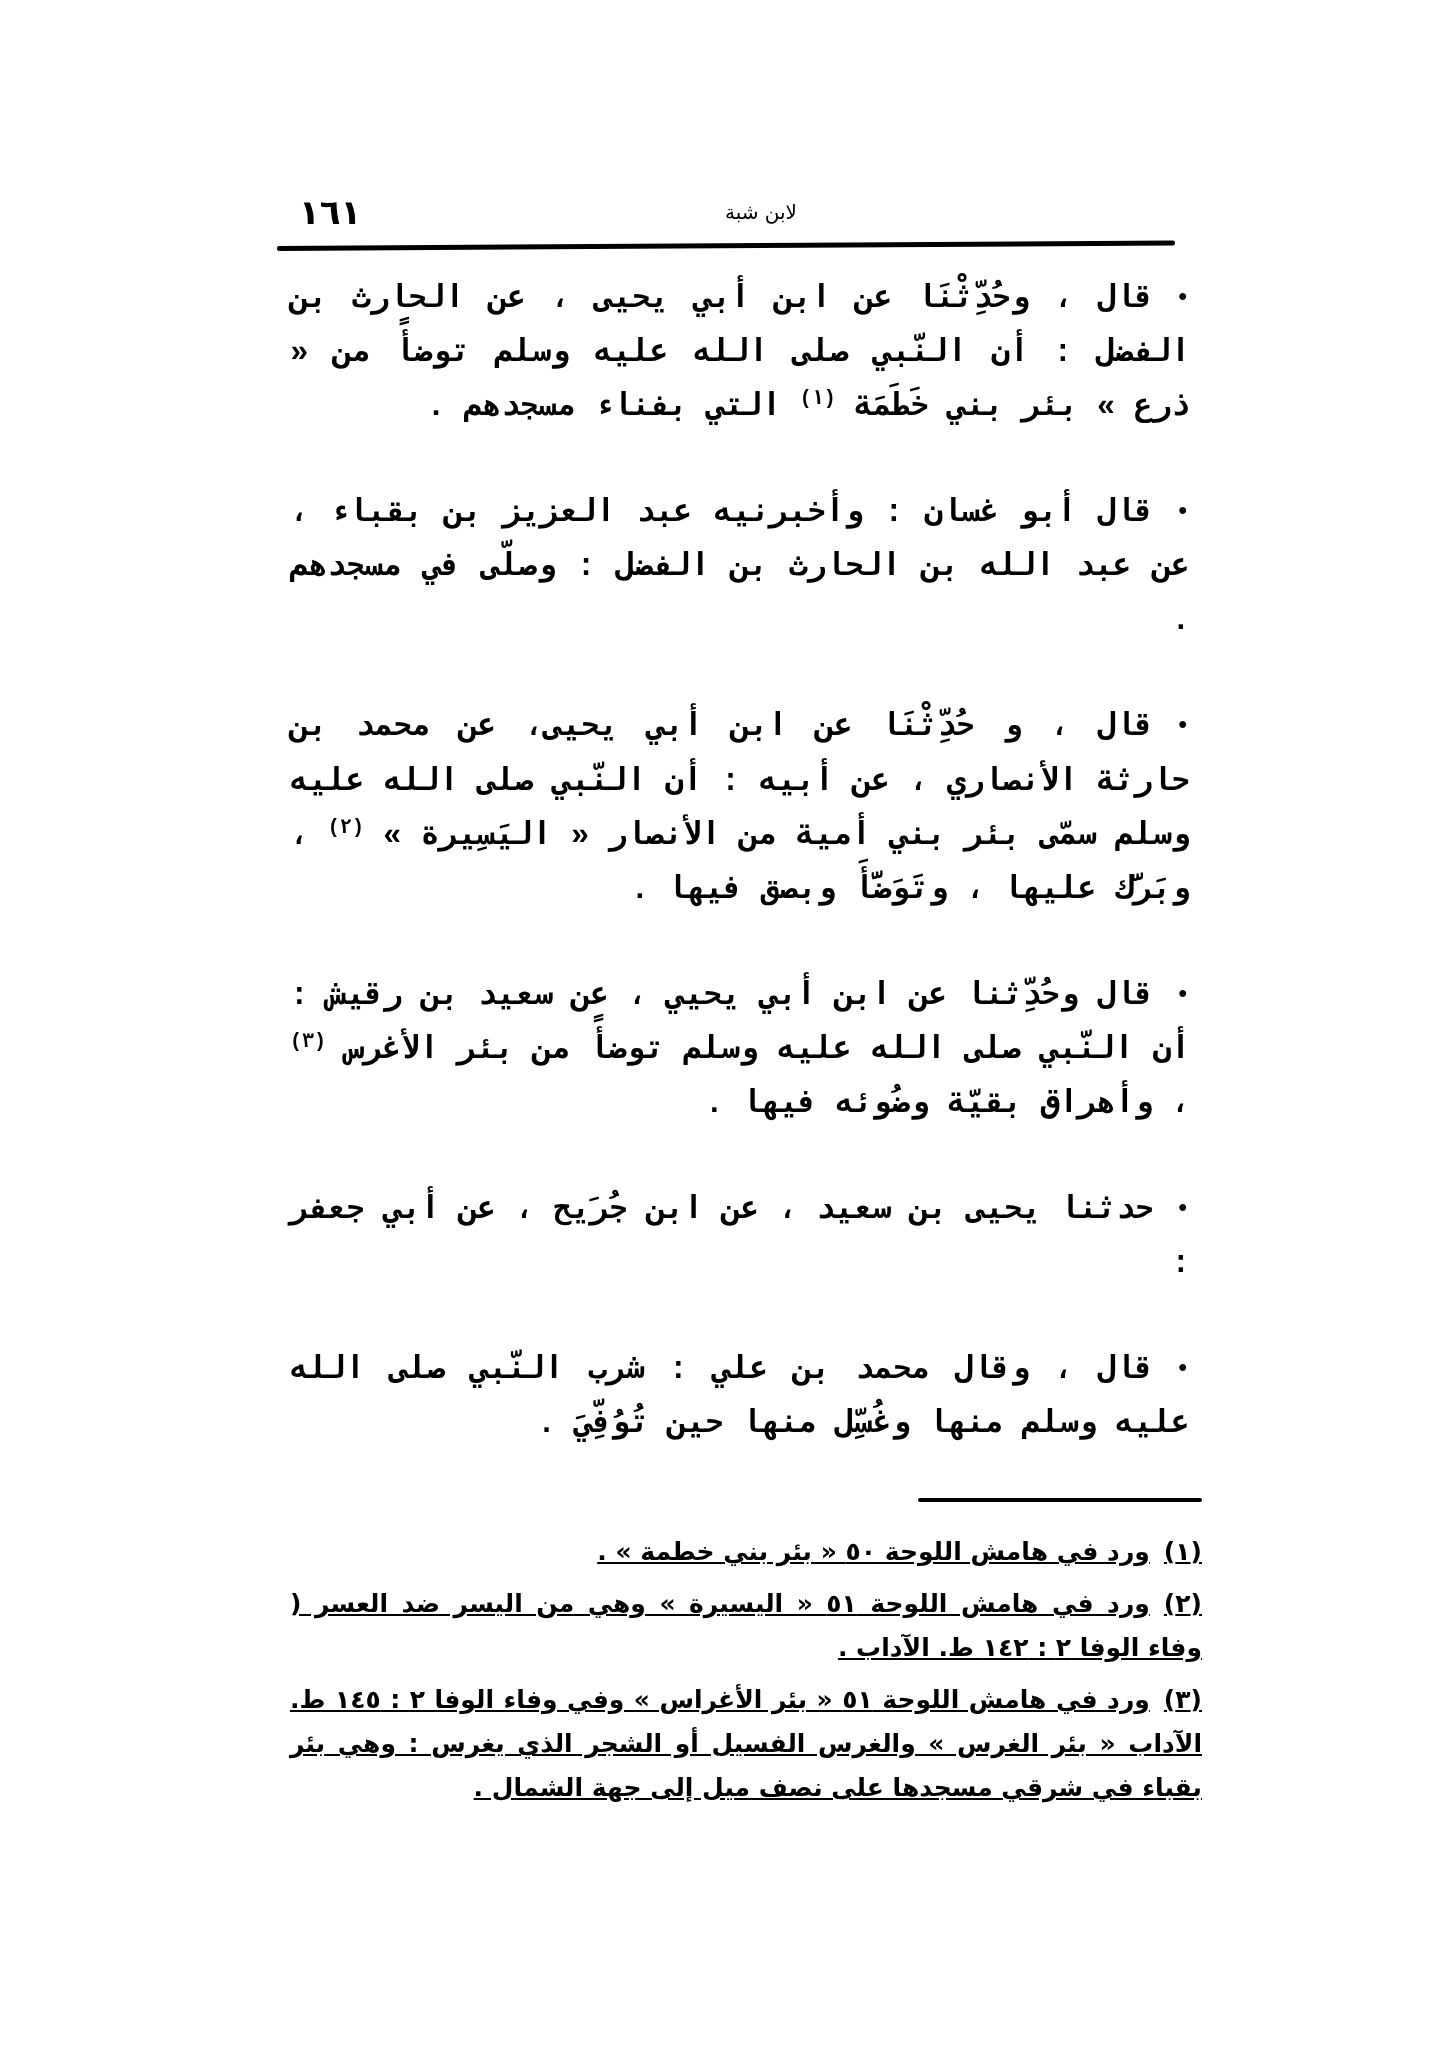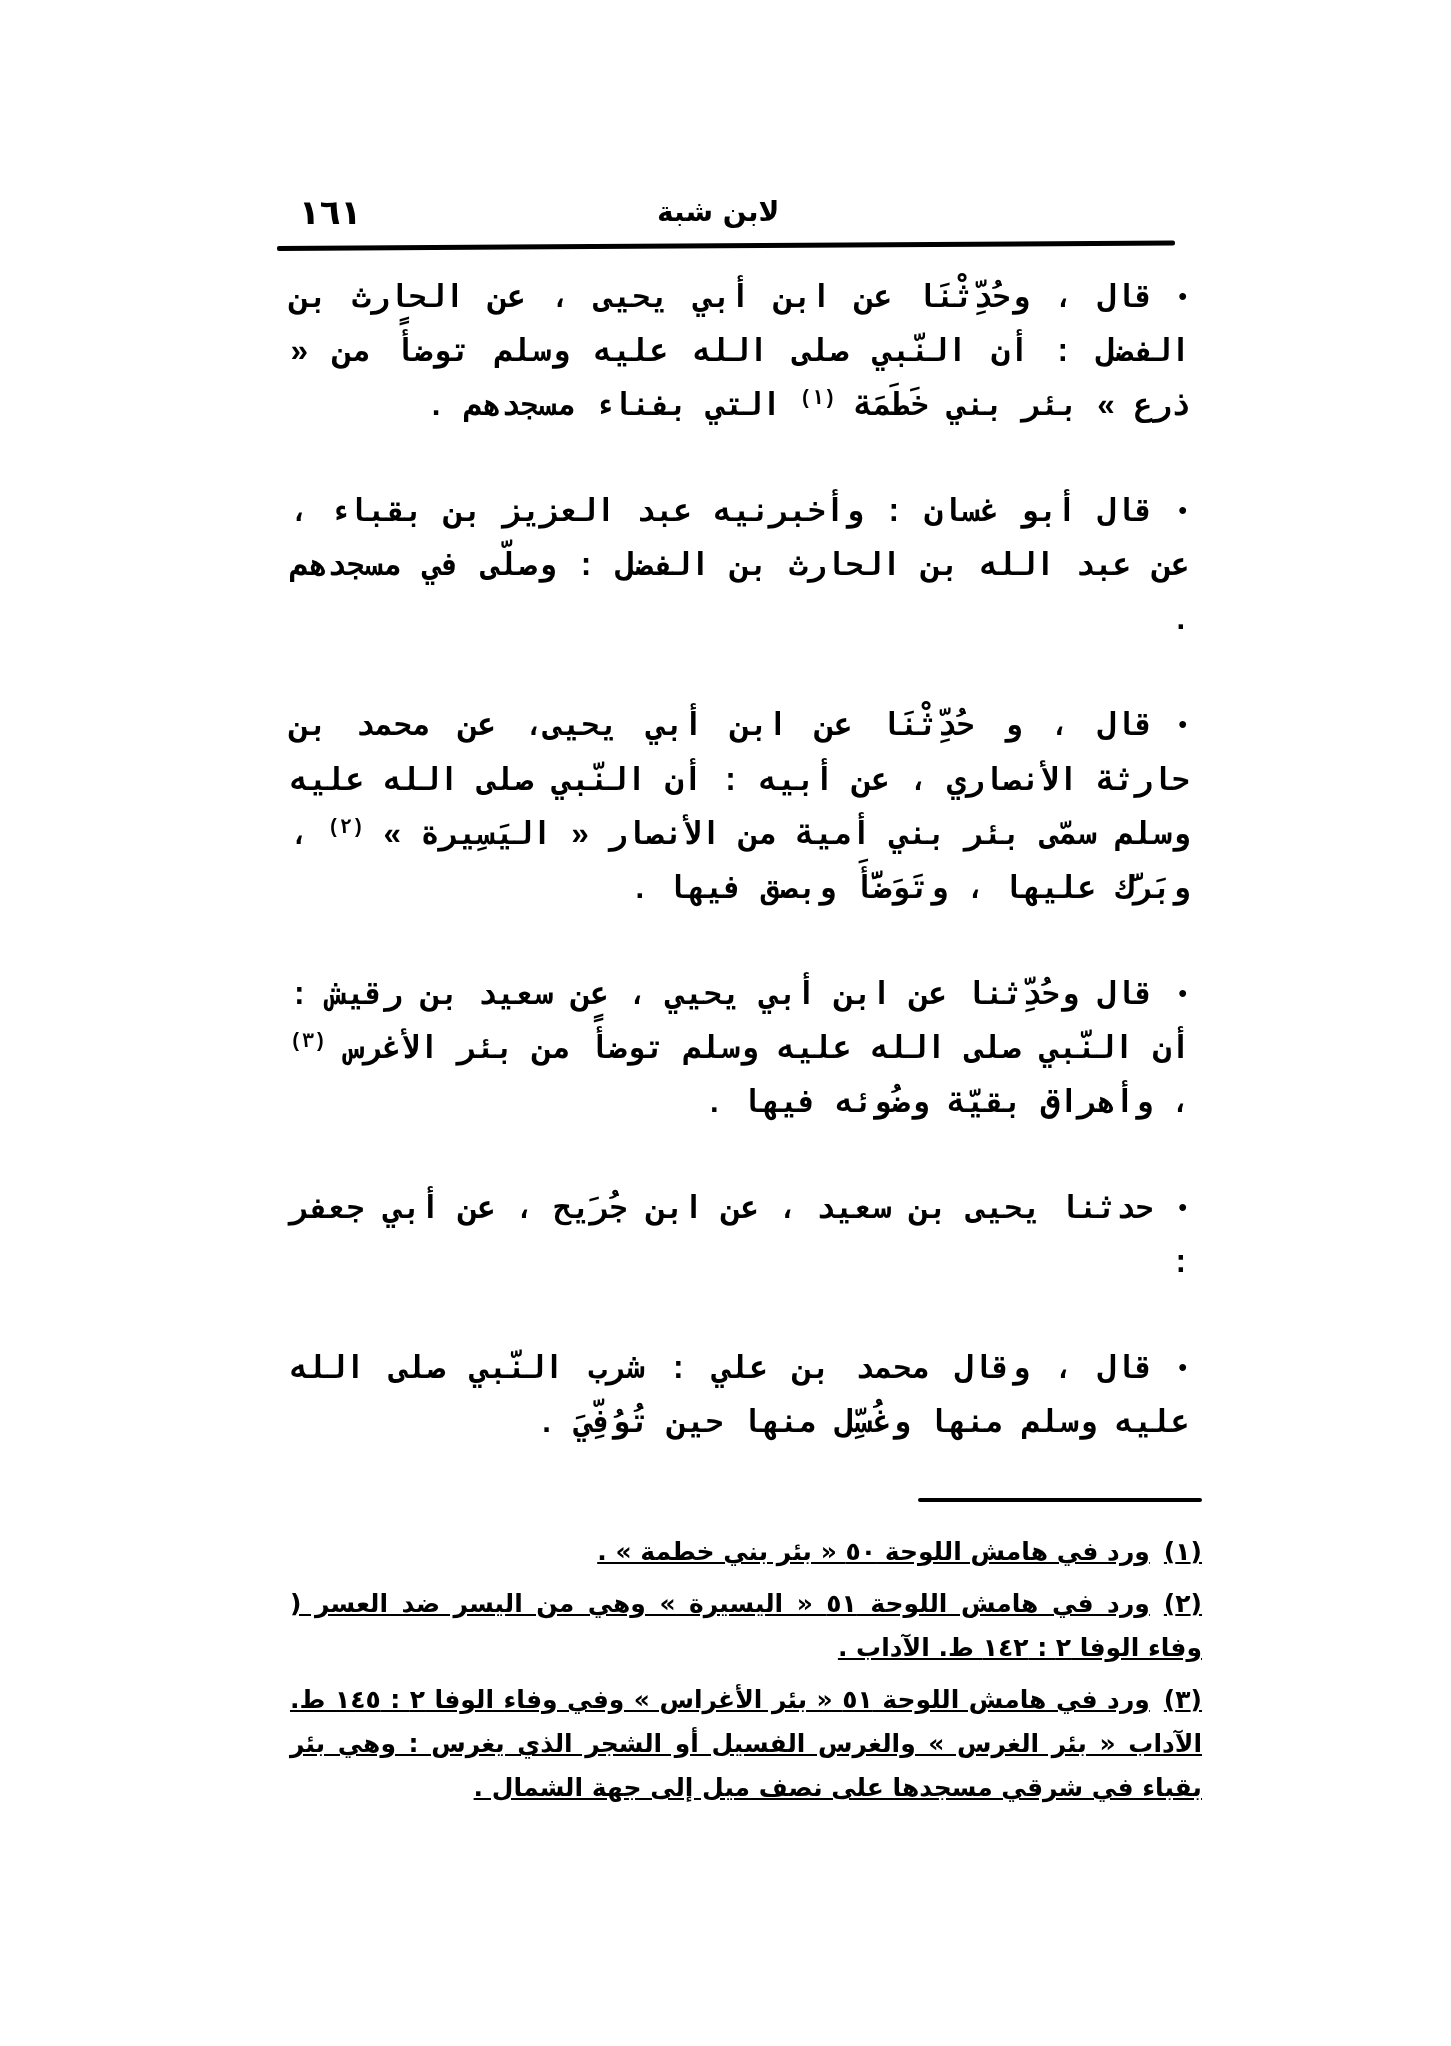--- a/index.html
+++ b/index.html
@@ -38,23 +38,23 @@
       font-size: 34px;
       font-weight: bold;
       line-height: 48px;
       direction: rtl;
     }
     .running-title {
       position: absolute;
       left: 380px;
       top: 2px;
       width: 140px;
-      text-align: left;
-      font-size: 28px;
-      font-weight: bold;
+      text-align: right;
+      font-size: 20px;
+      font-weight: normal;
       line-height: 48px;
       direction: rtl;
     }
     .head-rule {
       position: absolute;
       left: 277px;
       top: 246px;
       width: 898px;
       height: 5px;
       background: #000000;

